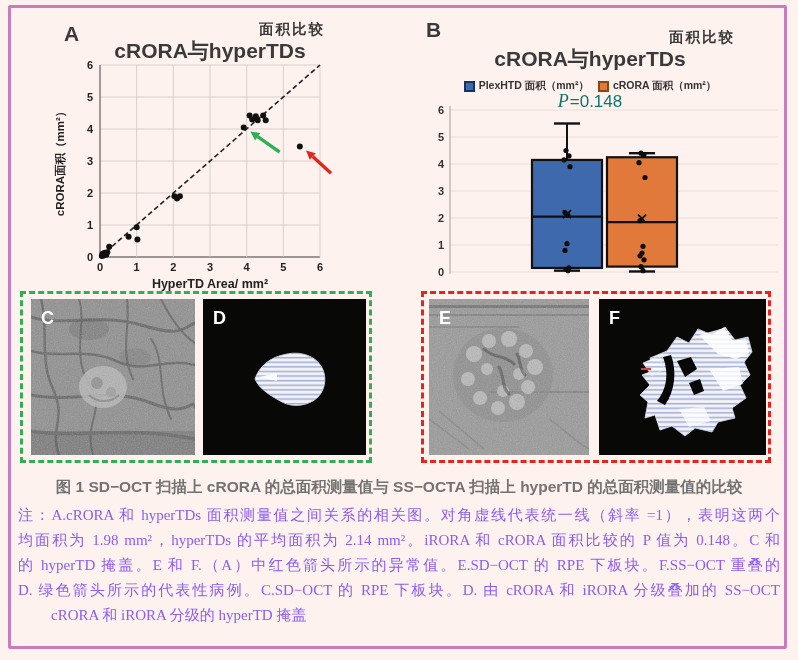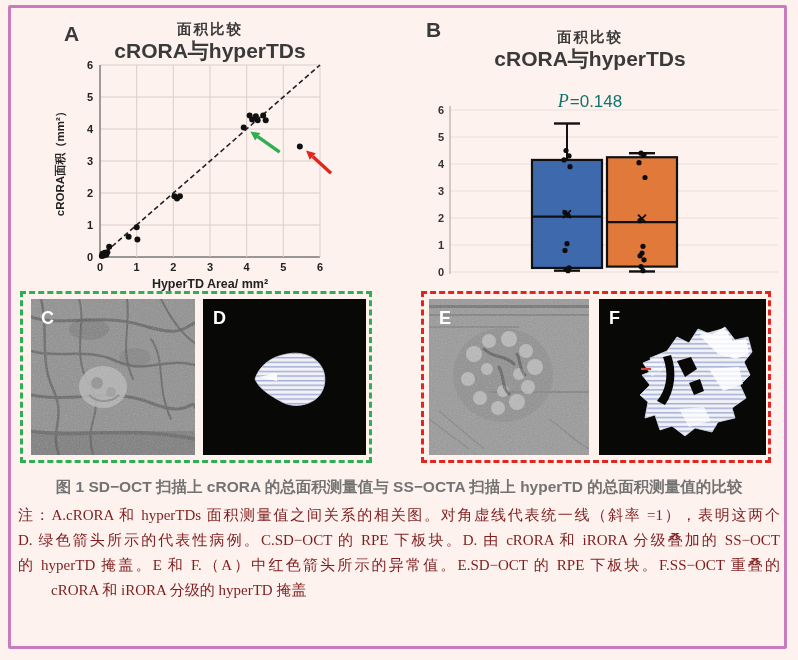--- a/index.html
+++ b/index.html
@@ -2,38 +2,38 @@
 <html><head>
 <meta charset="utf-8">
 <style>
   html,body{margin:0;padding:0;background:#fdf2ee;}
   .page{position:relative;width:798px;height:660px;background:#fdf2ee;overflow:hidden;
         font-family:"Liberation Sans",sans-serif;}
   .frame{position:absolute;left:8px;top:5px;width:779px;height:644px;
          border:3px solid #c87cba;border-radius:2px;box-sizing:border-box;}
   .plabel{position:absolute;font-size:21px;font-weight:600;color:#3a3a3a;}
   .chart-title{position:absolute;text-align:center;color:#3a3a3a;line-height:1.25;}
-  .chart-title .t1{font-family:"Liberation Serif",serif;font-size:14.5px;font-weight:600;letter-spacing:2px;}
+  .chart-title .t1{font-family:"Liberation Serif",serif;font-size:14.5px;font-weight:600;letter-spacing:2px;text-align:right;}
   .chart-title .t2{font-size:21px;font-weight:700;}
   .legend{position:absolute;display:flex;align-items:center;justify-content:center;gap:9px;
           font-size:10.5px;font-weight:700;color:#333;}
   .legend .item{display:flex;align-items:center;gap:4px;}
   .sw{display:inline-block;width:11px;height:11px;box-sizing:border-box;}
   .sw.blue{background:#3f69ad;border:2px solid #16335f;}
   .sw.orange{background:#e0793a;border:2px solid #8a4716;}
   .pval{position:absolute;text-align:center;font-size:17px;color:#0f766e;font-weight:500;}
   .pval .pit{font-style:italic;font-family:"Liberation Serif",serif;font-size:18px;padding-right:1px;}
   .groupbox{position:absolute;box-sizing:border-box;}
   .groupbox.green{border:3px dashed #2fae54;}
   .groupbox.red{border:3px dashed #e3261d;}
   .imgsvg{position:absolute;display:block;}
   .caption{position:absolute;left:0;width:798px;text-align:center;font-size:15.5px;
            font-weight:700;color:#737373;}
   .notes{position:absolute;left:18px;width:762px;font-family:"Liberation Serif",serif;
-         font-size:15px;color:#7f1d1d;line-height:25px;}
+         font-size:15px;color:#8b5cf6;line-height:25px;}
   .note-line{text-align:justify;text-align-last:justify;}
   .note-line.last{text-align-last:left;margin-left:33px;}
   svg text{font-family:"Liberation Sans",sans-serif;}
 </style>
 </head>
 <body>
 
 <div class="page">
   <div class="frame"></div>
 
@@ -99,20 +99,30 @@
       <polygon points="198.33333333333331,77.56 208.28879469250458,79.02245995707501 203.13664218317606,86.40184506158202" fill="#2fae54"></polygon>
       <line x1="279" y1="119.16000000000001" x2="260.719040125846" y2="102.50184191146607" stroke="#e3261d" stroke-width="3.4"></line>
       <polygon points="254.0666666666667,96.44 263.74996108157904,99.17565518187642 257.68811917011294,105.82802864105572" fill="#e3261d"></polygon>
     </svg>
 
   <div class="plabel" style="left:426px;top:18px">B</div>
   <div class="chart-title" style="left:445px;top:28px;width:290px">
     <div class="t1">面积比较</div>
     <div class="t2">cRORA与hyperTDs</div>
   </div>
+  <div class="legend" style="left:440px;top:79px;width:300px">
+    <span class="item">
+      <span class="sw blue"></span>
+      <span>PlexHTD 面积（mm²）</span>
+    </span>
+    <span class="item">
+      <span class="sw orange"></span>
+      <span>cRORA 面积（mm²）</span>
+    </span>
+  </div>
   <div class="pval" style="left:445px;top:91px;width:290px">
     <span class="pit">P</span><span>=0.148</span>
   </div>
   <svg id="boxplot" class="imgsvg" style="left:430px;top:104px" width="352" height="182">
       <line x1="20" y1="168" x2="348" y2="168" stroke="#eadeda" stroke-width="1"></line>
       <text x="14" y="172" text-anchor="end" font-size="11" font-weight="700" fill="#333">0</text>
       <line x1="20" y1="141" x2="348" y2="141" stroke="#eadeda" stroke-width="1"></line>
       <text x="14" y="145" text-anchor="end" font-size="11" font-weight="700" fill="#333">1</text>
       <line x1="20" y1="114" x2="348" y2="114" stroke="#eadeda" stroke-width="1"></line>
       <text x="14" y="118" text-anchor="end" font-size="11" font-weight="700" fill="#333">2</text>
@@ -255,17 +265,18 @@
     <path d="M90,84 L101,80 L105,92 L95,96 Z" fill="#080806"></path>
     <path d="M64,58 C70,74 68,90 58,102 L66,106 C76,92 78,72 72,56 Z" fill="#080806"></path>
     <path d="M44,64 L60,57 L65,70 L53,77 Z" fill="url(#stripesP)" stroke="#e6e9f7" stroke-width="0.7"></path>
     <line x1="42" y1="70" x2="52" y2="70" stroke="#d04038" stroke-width="2.2"></line>
     <text x="10" y="25" font-size="18" font-weight="600" fill="#ffffff">F</text>
   </svg>
 
   <div class="caption" style="top:477px">图 1  SD−OCT 扫描上 cRORA 的总面积测量值与 SS−OCTA 扫描上 hyperTD 的总面积测量值的比较</div>
   <div class="notes" style="top:503px">
     <div class="note-line">注：A.cRORA 和 hyperTDs 面积测量值之间关系的相关图。对角虚线代表统一线（斜率 =1），表明这两个</div>
+    <div class="note-line">均面积为 1.98 mm²，hyperTDs 的平均面积为 2.14 mm²。iRORA 和 cRORA 面积比较的 P 值为 0.148。C 和</div>
+    <div class="note-line">的 hyperTD 掩盖。E 和 F.（A）中红色箭头所示的异常值。E.SD−OCT 的 RPE 下板块。F.SS−OCT 重叠的</div>
     <div class="note-line">D. 绿色箭头所示的代表性病例。C.SD−OCT 的 RPE 下板块。D. 由 cRORA 和 iRORA 分级叠加的 SS−OCT</div>
-    <div class="note-line">的 hyperTD 掩盖。E 和 F.（A）中红色箭头所示的异常值。E.SD−OCT 的 RPE 下板块。F.SS−OCT 重叠的</div>
     <div class="note-line last">cRORA 和 iRORA 分级的 hyperTD 掩盖</div>
   </div>
 </div>
 
 </body></html>

